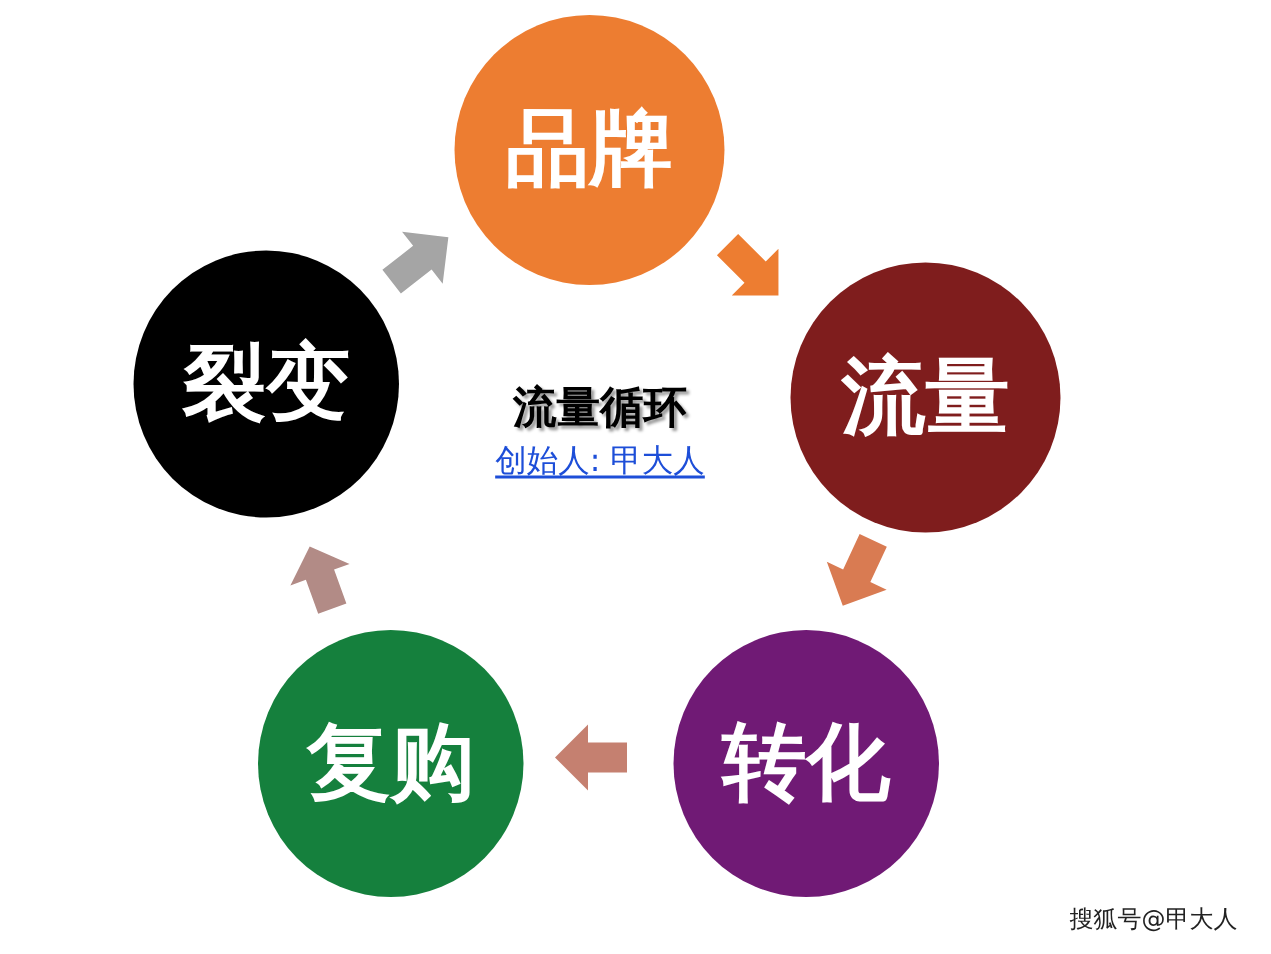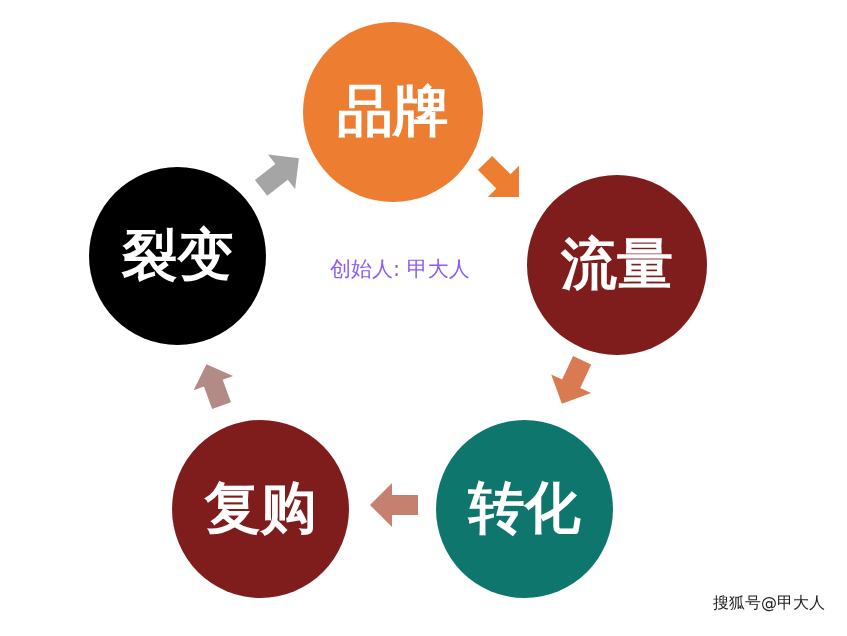--- a/index.html
+++ b/index.html
@@ -17,44 +17,44 @@
   }
   .arrow { position: absolute; }
   .center-block {
     position: absolute; left: 280px; top: 252px; width: 240px; text-align: center;
   }
   .center-title {
     font-weight: bold; font-size: 29px; line-height: 38px; color: #000000;
     text-shadow: 2px 2px 2px #9a9a9a;
   }
   .center-sub {
-    font-size: 21px; line-height: 30px; color: #8b5cf6; 
+    font-size: 21px; line-height: 30px; color: #1d4ed8; text-decoration: underline;
     text-underline-offset: 3px; margin-top: 2px;
   }
   .watermark {
-    position: absolute; right: 22px; bottom: 22px; font-size: 16px; color: #222222;
+    position: absolute; right: 22px; bottom: 12px; font-size: 16px; color: #222222;
     text-shadow: 0 0 2px #ffffff, 0 0 2px #ffffff;
   }
 </style>
 </head>
 <body>
 
-<div class="circle" style="left:303px; top:22px; width:180px; height:180px; background:#ED7D31;">
+<div class="circle" style="left:303px; top:10px; width:180px; height:180px; background:#ED7D31;">
   <span class="circle-label">品牌</span>
 </div>
 
 <div class="circle" style="left:527px; top:175px; width:180px; height:180px; background:#7f1d1d;">
   <span class="circle-label">流量</span>
 </div>
 
-<div class="circle" style="left:436px; top:420px; width:177px; height:178px; background:#0f766e;">
+<div class="circle" style="left:449px; top:420px; width:177px; height:178px; background:#701a75;">
   <span class="circle-label">转化</span>
 </div>
 
-<div class="circle" style="left:172px; top:420px; width:177px; height:178px; background:#7f1d1d;">
+<div class="circle" style="left:172px; top:420px; width:177px; height:178px; background:#15803d;">
   <span class="circle-label">复购</span>
 </div>
 
 <div class="circle" style="left:89px; top:167px; width:177px; height:178px; background:#000000;">
   <span class="circle-label">裂变</span>
 </div>
 
 <svg class="arrow" style="left:472px; top:150px;" width="60" height="60" viewBox="0 0 60 60">
   <g transform="translate(30,30) rotate(45)">
     <polygon points="-24,-10 2,-10 2,-22 24,0 2,22 2,10 -24,10" fill="#ED7D31"></polygon>
@@ -79,16 +79,17 @@
   </g>
 </svg>
 
 <svg class="arrow" style="left:250px; top:143px;" width="60" height="60" viewBox="0 0 60 60">
   <g transform="translate(30,30) rotate(-38)">
     <polygon points="-24,-10 2,-10 2,-22 24,0 2,22 2,10 -24,10" fill="#A5A5A5"></polygon>
   </g>
 </svg>
 
 <div class="center-block">
+  <div class="center-title">流量循环</div>
   <div class="center-sub">创始人: 甲大人</div>
 </div>
 
 <div class="watermark">搜狐号@甲大人</div>
 
 </body></html>

